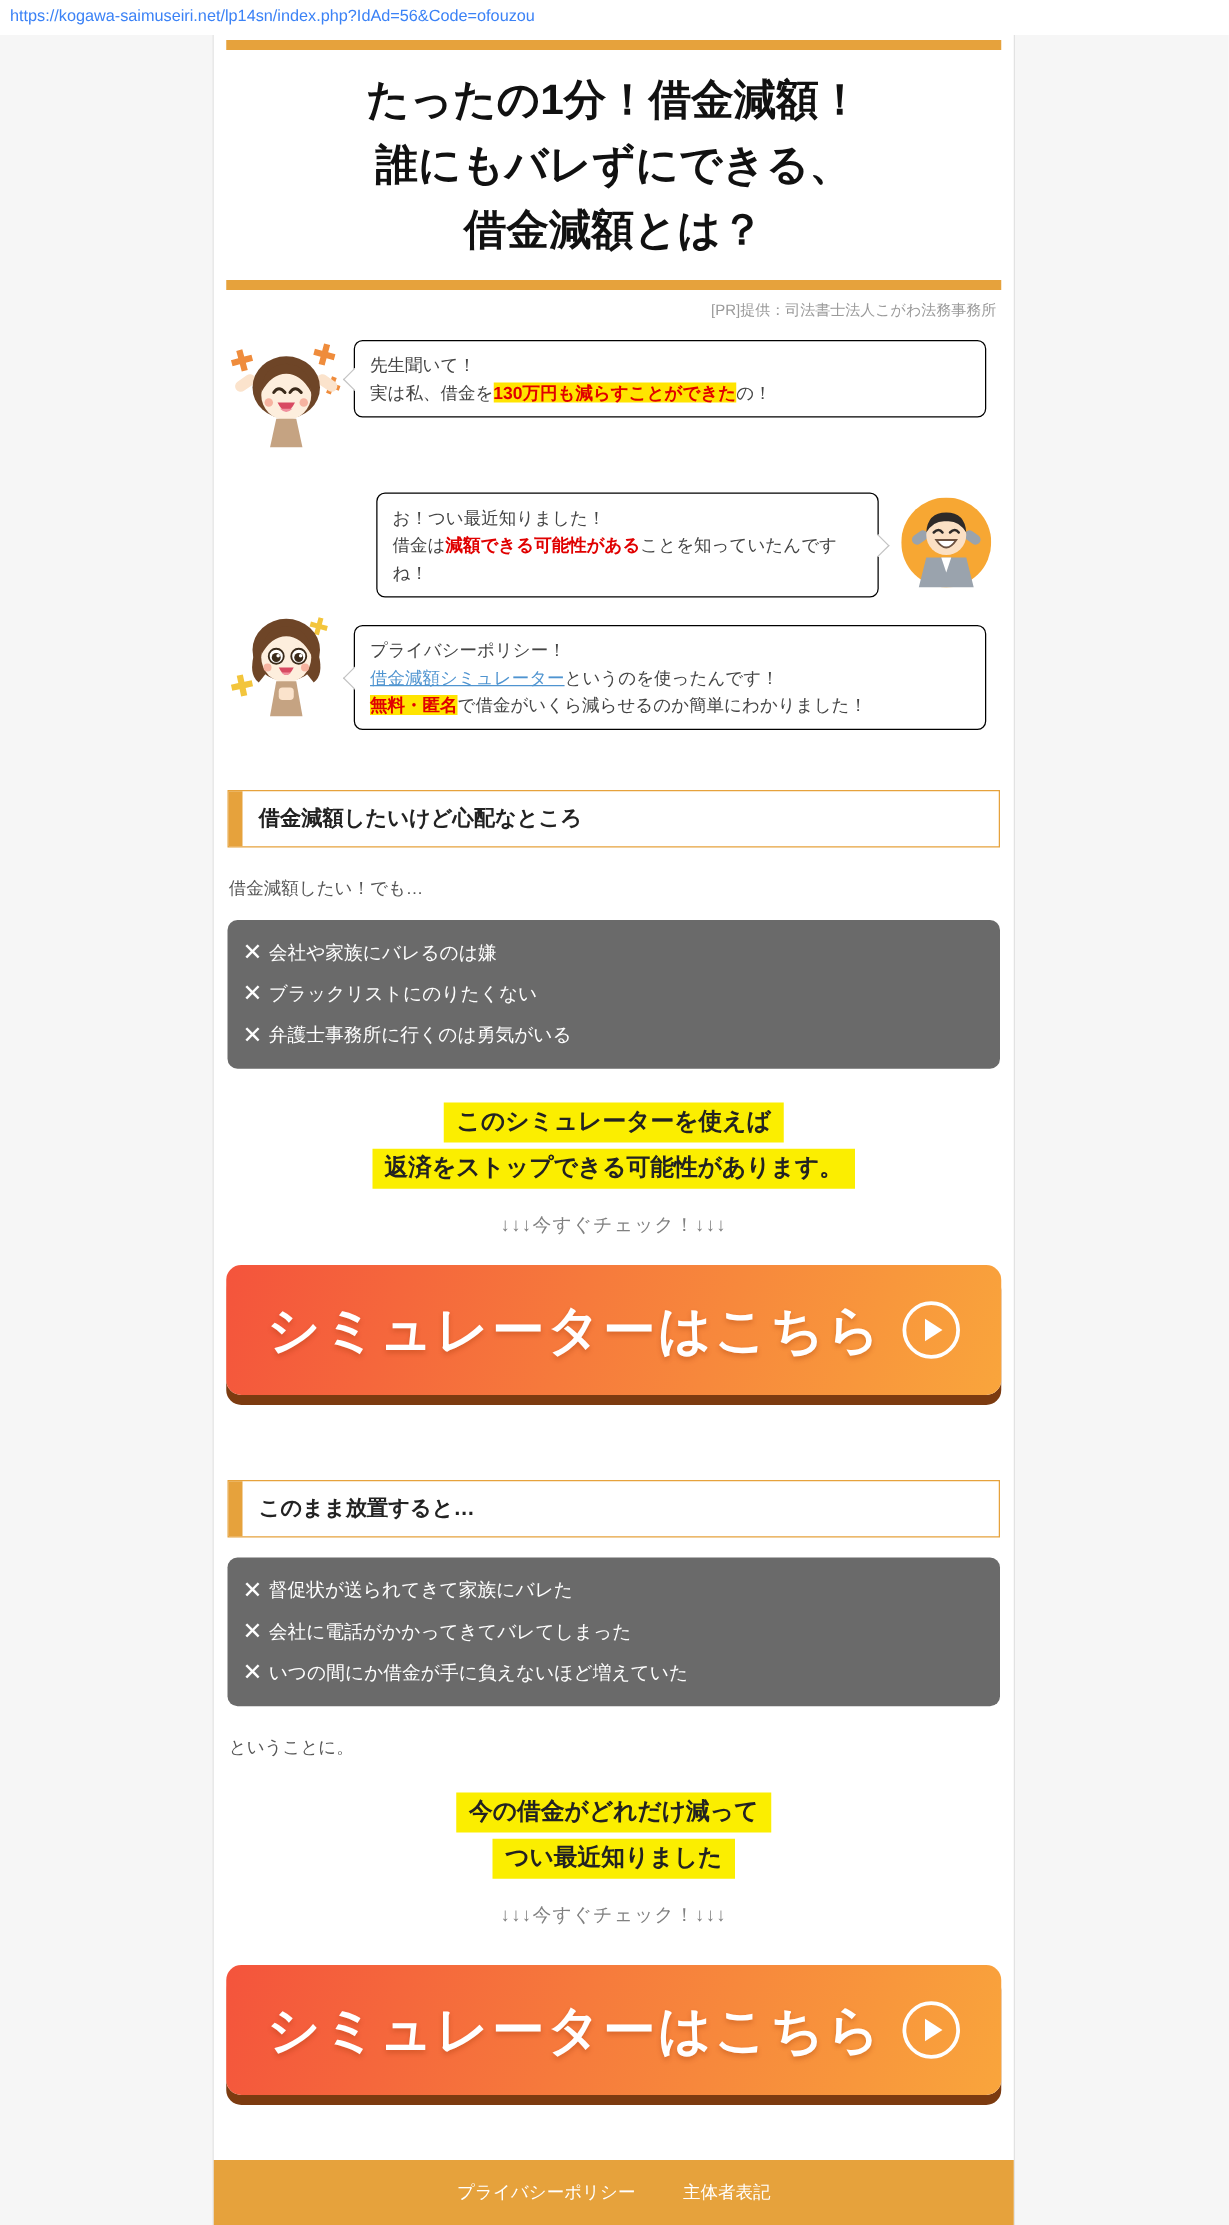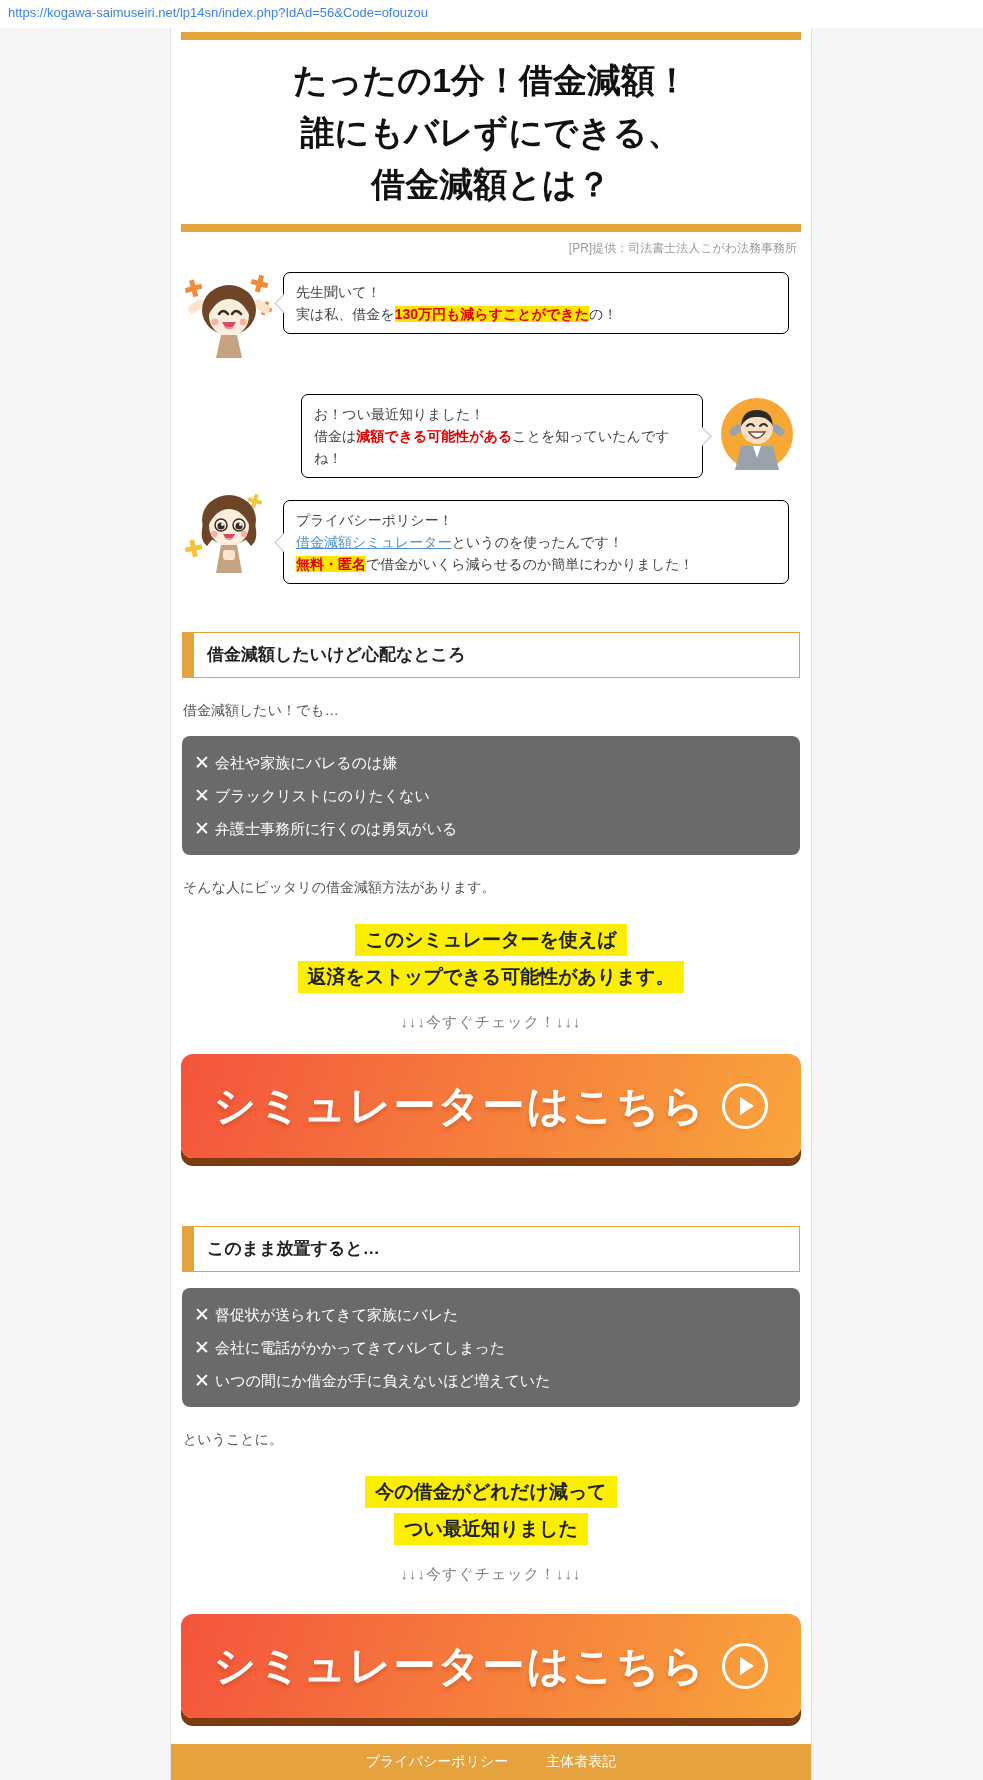--- a/index.html
+++ b/index.html
@@ -89,21 +89,21 @@
   .play-icon{
     width:40px;height:40px;border:3px solid #fff;border-radius:50%;
     margin-left:16px;flex:0 0 auto;display:flex;align-items:center;justify-content:center;
     box-sizing:content-box;
   }
   .play-icon .tri{
     width:0;height:0;border-top:9px solid transparent;border-bottom:9px solid transparent;
     border-left:14px solid #fff;margin-left:4px;
   }
   .footer{
-    margin-top:auto;height:36px;background:#e6a23c;
+    margin-top:auto;height:52px;background:#e6a23c;
     display:flex;align-items:center;justify-content:center;gap:38px;
   }
   .footer span{color:#fff;font-size:14px;cursor:pointer;}
 </style>
 </head>
 <body>
 
 <div class="url-bar">https://kogawa-saimuseiri.net/lp14sn/index.php?IdAd=56&amp;Code=ofouzou</div>
 
 <div class="page">
@@ -220,21 +220,20 @@
     <div class="gray-item">
         <span class="cross">✕</span>
         <span>ブラックリストにのりたくない</span>
       </div>
     <div class="gray-item">
         <span class="cross">✕</span>
         <span>弁護士事務所に行くのは勇気がいる</span>
       </div>
   </div>
 
-  <div class="after-text">そんな人にピッタリの借金減額方法があります。</div>
 
   <div class="yellow-block">
     <div><span class="yl">このシミュレーターを使えば</span></div>
     <div><span class="yl">返済をストップできる可能性があります。</span></div>
   </div>
 
   <div class="check-line">↓↓↓今すぐチェック！↓↓↓</div>
 
   <div class="cta-button">
     <span class="cta-label">シミュレーターはこちら</span>

